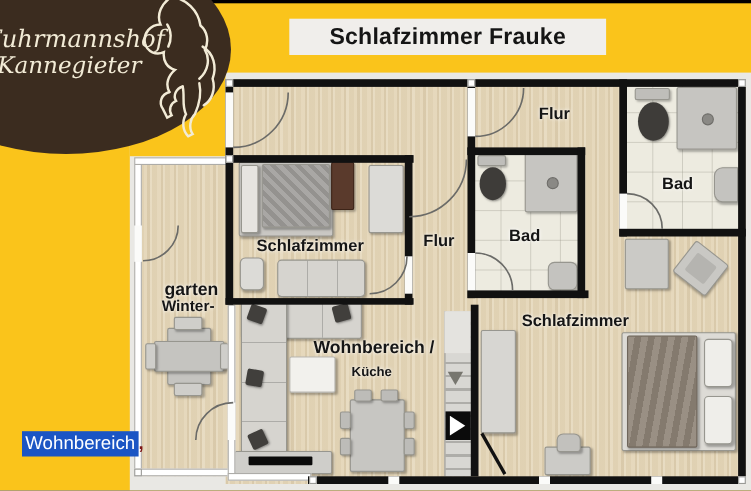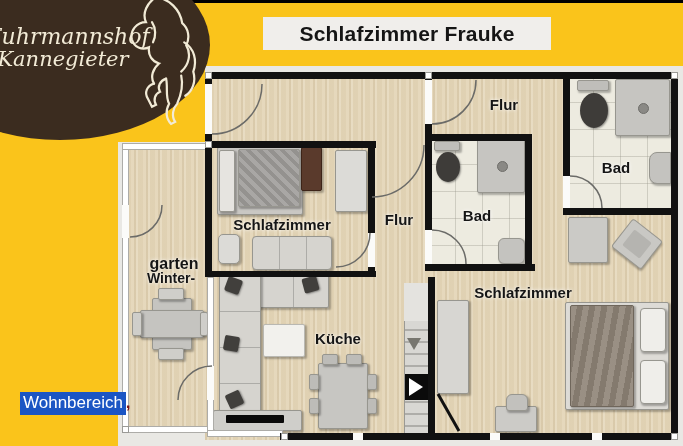--- a/index.html
+++ b/index.html
@@ -176,21 +176,22 @@
     <polygon points="407,338 421,338 414,350" fill="#77766F"></polygon>
   </svg>
 
   <div class="label" style="left:504px;top:104px;">Flur</div>
   <div class="label" style="left:616px;top:167px;">Bad</div>
   <div class="label" style="left:282px;top:224px;">Schlafzimmer</div>
   <div class="label" style="left:399px;top:219px;">Flur</div>
   <div class="label" style="left:477px;top:215px;">Bad</div>
   <div class="label" style="left:171px;top:242px;font-size:14px;margin-top:36px;">Winter-</div>
   <div class="label" style="left:174px;top:264px;font-size:16px;">garten</div>
-  <div class="label" style="left:338px;top:338px;font-size:15px;">Küche</div>
+  <div class="label" style="left:340px;top:317px;font-size:16px;">Wohnbereich /</div>
+  <div class="label" style="left:338px;top:338px;font-size:12px;">Küche</div>
   <div class="label" style="left:523px;top:292px;">Schlafzimmer</div>
 
   <div class="abs" id="title-box">
     <span>Schlafzimmer Frauke</span>
   </div>
 
   <div class="abs" id="logo-oval"></div>
   <span class="logo-text" style="left:68px;top:36px;font-size:22px;">Fuhrmannshof</span>
   <span class="logo-text" style="left:63px;top:59px;font-size:21px;">Kannegieter</span>
   <svg class="overlay" style="left:103px;top:-6px;" width="102" height="136" viewBox="0 0 100 135">

